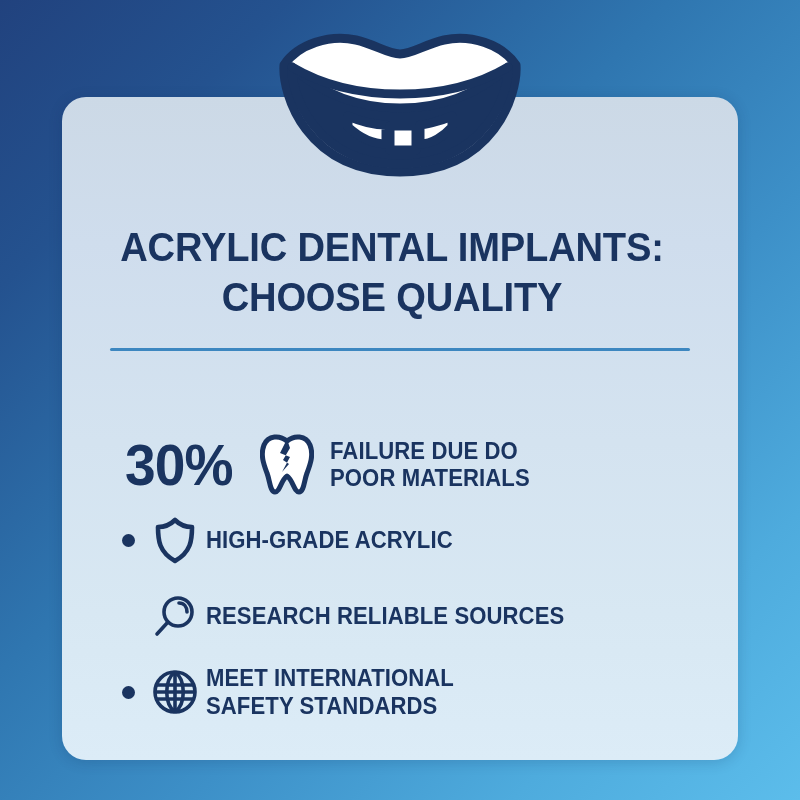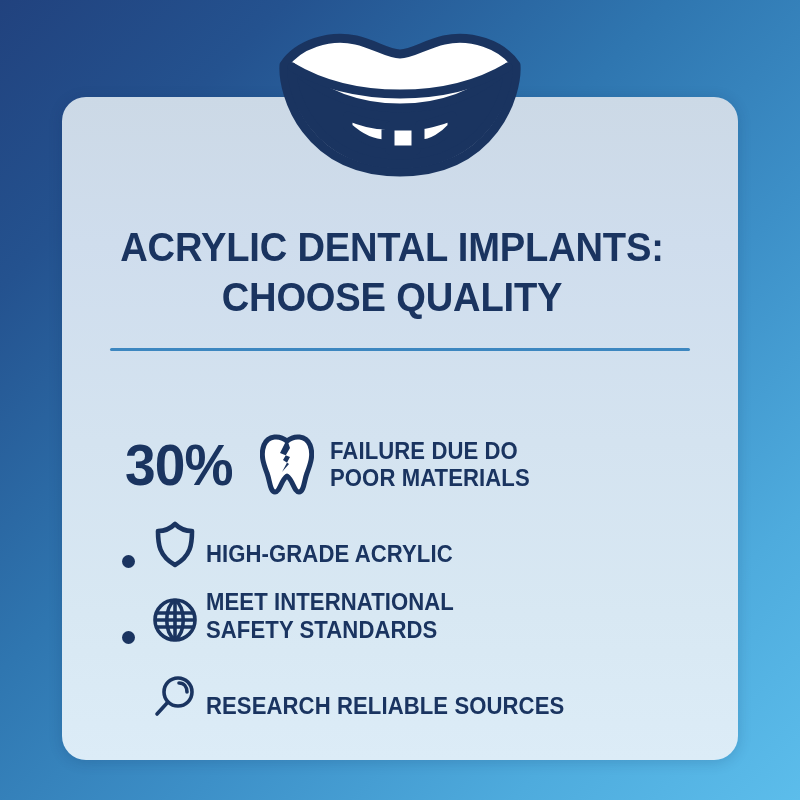--- a/index.html
+++ b/index.html
@@ -123,21 +123,21 @@
 
   
   #bullets {
     position: absolute;
     left: 112px;
     top: 512px;
     width: 600px;
   }
   .bullet-row {
     display: flex;
-    align-items: flex-end;
+    align-items: center;
     min-height: 56px;
     margin-bottom: 20px;
   }
   .bullet-dot-cell {
     width: 32px;
     flex: none;
     display: flex;
     justify-content: center;
     align-items: center;
   }
@@ -233,20 +233,36 @@
         <svg width="42" height="48" viewBox="0 0 42 48">
           <path d="M21 4 C 27 10, 34 11, 38 11 C 38 24, 37 36, 21 45 C 5 36, 4 24, 4 11 C 8 11, 15 10, 21 4 Z" fill="none" stroke="#1a3460" stroke-width="4.6" stroke-linejoin="round"></path>
         </svg>
       </div>
       <div class="bullet-label">
         <div class="bullet-label-line">HIGH-GRADE ACRYLIC</div>
       </div>
     </div>
 
     <div class="bullet-row">
+      <div class="bullet-dot-cell"></div>
+      <div class="bullet-icon-cell">
+        <svg width="48" height="48" viewBox="0 0 48 48">
+          <g fill="none" stroke="#1a3460" stroke-width="3.6" stroke-linecap="round">
+            <circle cx="27" cy="20" r="14"></circle>
+            <line x1="17" y1="30" x2="6" y2="42"></line>
+            <path d="M28 11 C 33 11, 36 15, 36 20"></path>
+          </g>
+        </svg>
+      </div>
+      <div class="bullet-label">
+        <div class="bullet-label-line">RESEARCH RELIABLE SOURCES</div>
+      </div>
+    </div>
+
+    <div class="bullet-row">
       <div class="bullet-dot-cell">
         <div class="bullet-dot"></div>
       </div>
       <div class="bullet-icon-cell">
         <svg width="48" height="48" viewBox="0 0 48 48">
           <g fill="none" stroke="#1a3460" stroke-width="3.6">
             <circle cx="24" cy="24" r="20"></circle>
             <line x1="24" y1="4" x2="24" y2="44"></line>
             <line x1="4.6" y1="17" x2="43.4" y2="17"></line>
             <line x1="4" y1="24" x2="44" y2="24"></line>
@@ -255,30 +271,14 @@
             <path d="M24 4 C 35 12, 35 36, 24 44"></path>
           </g>
         </svg>
       </div>
       <div class="bullet-label">
         <div class="bullet-label-line">MEET INTERNATIONAL</div>
         <div class="bullet-label-line">SAFETY STANDARDS</div>
       </div>
     </div>
 
-    <div class="bullet-row">
-      <div class="bullet-dot-cell"></div>
-      <div class="bullet-icon-cell">
-        <svg width="48" height="48" viewBox="0 0 48 48">
-          <g fill="none" stroke="#1a3460" stroke-width="3.6" stroke-linecap="round">
-            <circle cx="27" cy="20" r="14"></circle>
-            <line x1="17" y1="30" x2="6" y2="42"></line>
-            <path d="M28 11 C 33 11, 36 15, 36 20"></path>
-          </g>
-        </svg>
-      </div>
-      <div class="bullet-label">
-        <div class="bullet-label-line">RESEARCH RELIABLE SOURCES</div>
-      </div>
-    </div>
-
   </div>
 </div>
 
 </body></html>

